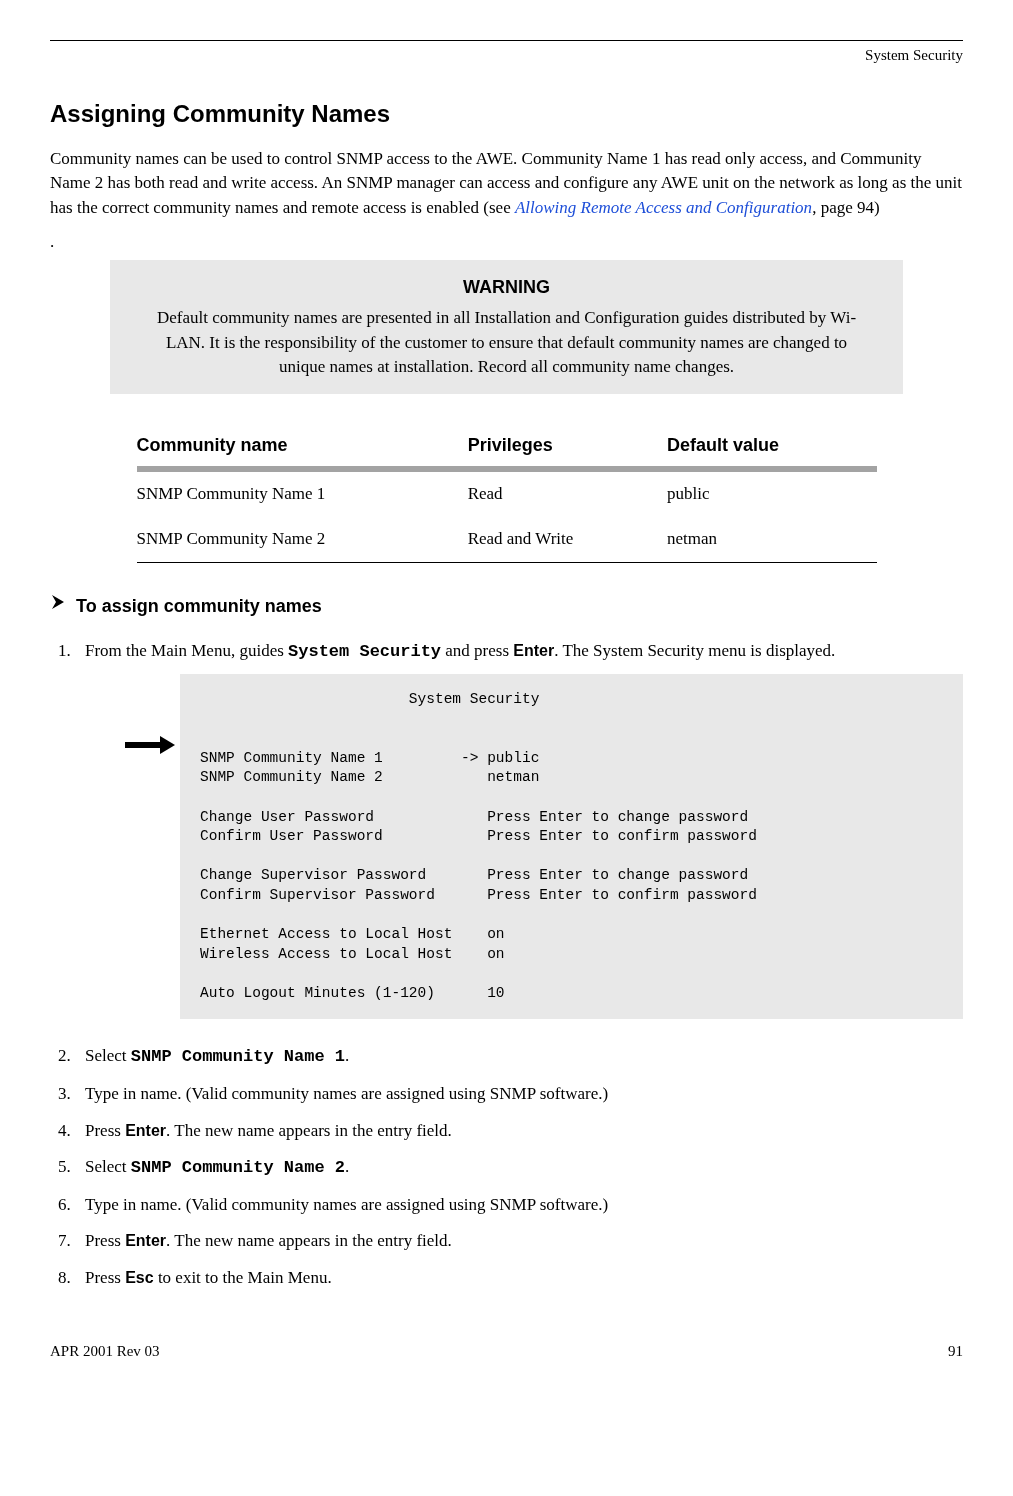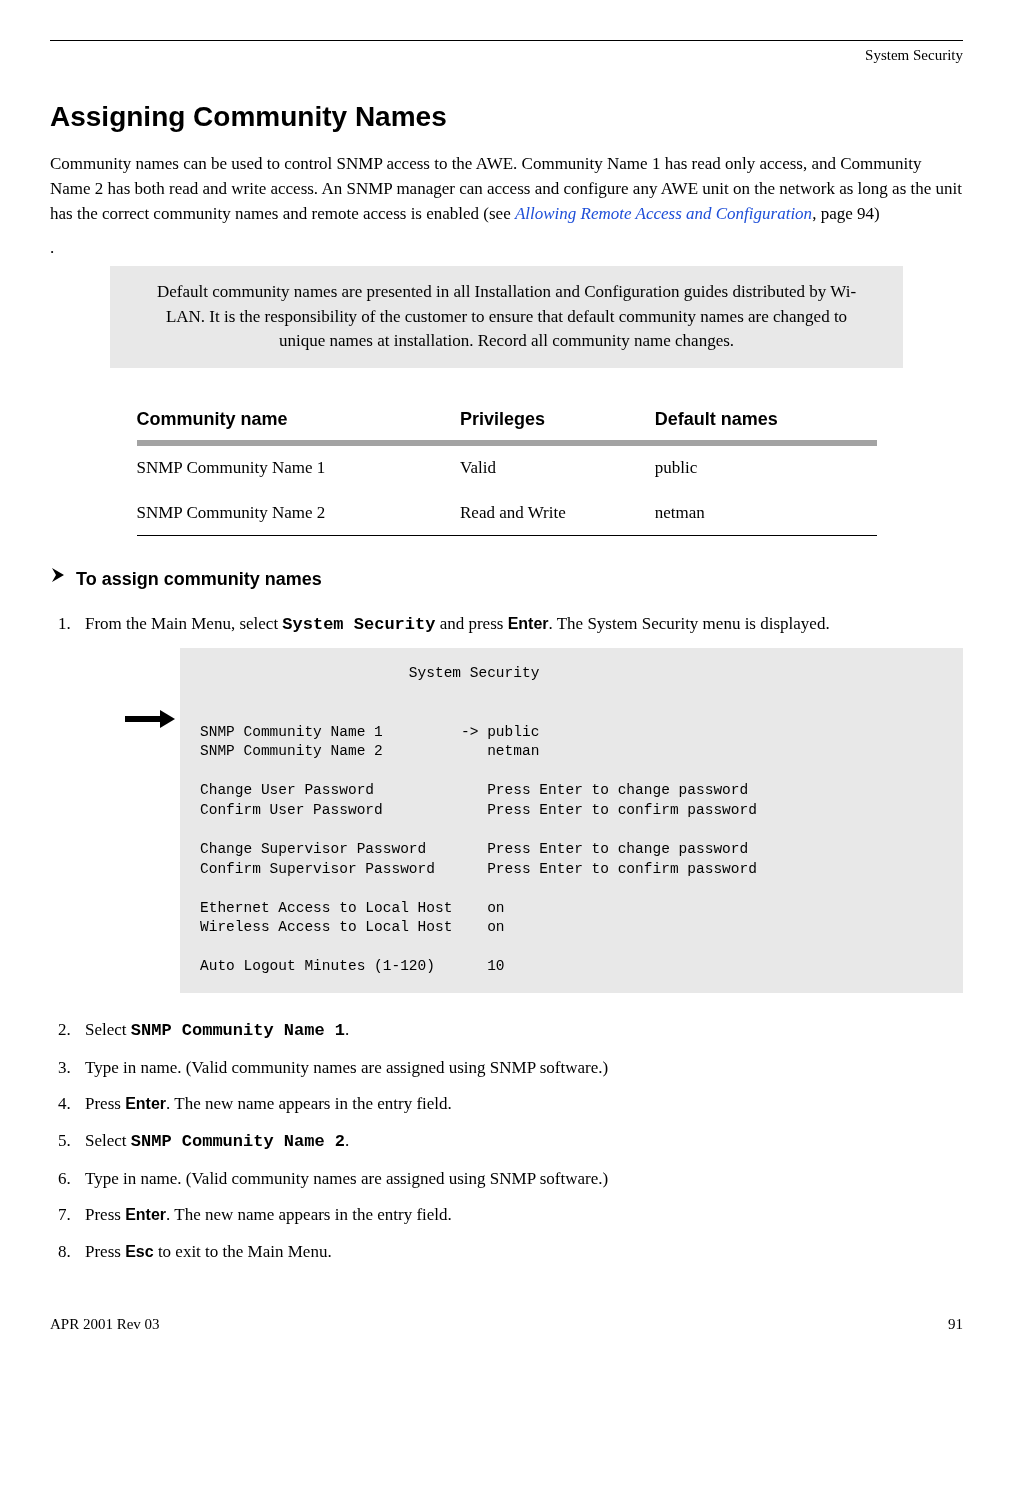--- a/index.html
+++ b/index.html
@@ -16,21 +16,21 @@
       margin-bottom: 4px;
     }
     .header-right {
       text-align: right;
       font-size: 15px;
       margin-bottom: 30px;
     }
     h1 {
       font-family: Arial, Helvetica, sans-serif;
       font-weight: bold;
-      font-size: 28px;
+      font-size: 24px;
       margin: 0 0 15px 0;
     }
     .intro-text {
       margin-bottom: 10px;
     }
     .link-text {
       color: #1d4ed8;
       font-style: italic;
     }
     .period {
@@ -135,35 +135,36 @@
 <div class="header-right">System Security</div>
 
 <h1>Assigning Community Names</h1>
 
 <div class="intro-text">
   <span>Community names can be used to control SNMP access to the AWE. Community Name 1 has read only access, and Community Name 2 has both read and write access. An SNMP manager can access and configure any AWE unit on the network as long as the unit has the correct community names and remote access is enabled (see </span><span class="link-text">Allowing Remote Access and Configuration</span><span>, page 94)</span>
 </div>
 <div class="period">.</div>
 
 <div class="warning-box">
+  <div class="warning-title">WARNING</div>
   <div class="warning-body">Default community names are presented in all Installation and Configuration guides distributed by Wi-LAN. It is the responsibility of the customer to ensure that default community names are changed to unique names at installation. Record all community name changes.</div>
 </div>
 
 <table>
   <thead>
     <tr>
       <th>Community name</th>
       <th>Privileges</th>
-      <th>Default names</th>
+      <th>Default value</th>
     </tr>
   </thead>
   <tbody>
     <tr>
       <td>SNMP Community Name 1</td>
-      <td>Valid</td>
+      <td>Read</td>
       <td>public</td>
     </tr>
     <tr class="last">
       <td>SNMP Community Name 2</td>
       <td>Read and Write</td>
       <td>netman</td>
     </tr>
   </tbody>
 </table>
 
@@ -171,21 +172,21 @@
   <span class="arrow-icon">
     <svg width="18" height="18" viewBox="0 0 18 18">
         <polygon points="2,2 14,9 2,16 6,9" fill="#000"></polygon>
       </svg>
   </span>
   <span class="subheading">To assign community names</span>
 </div>
 
 <ol>
   <li>
-    <span>From the Main Menu, select </span><span class="mono-bold">System Security</span><span> and press </span><span class="sans-bold">Enter</span><span>. The System Security menu is displayed.</span>
+    <span>From the Main Menu, guides </span><span class="mono-bold">System Security</span><span> and press </span><span class="sans-bold">Enter</span><span>. The System Security menu is displayed.</span>
 
     <div class="terminal-container">
       <span class="terminal-arrow">
         <svg width="50" height="18" viewBox="0 0 50 18">
             <rect x="0" y="6" width="35" height="6" fill="#000"></rect>
             <polygon points="35,0 50,9 35,18" fill="#000"></polygon>
           </svg>
       </span>
       <div class="terminal-box">                        System Security
 

